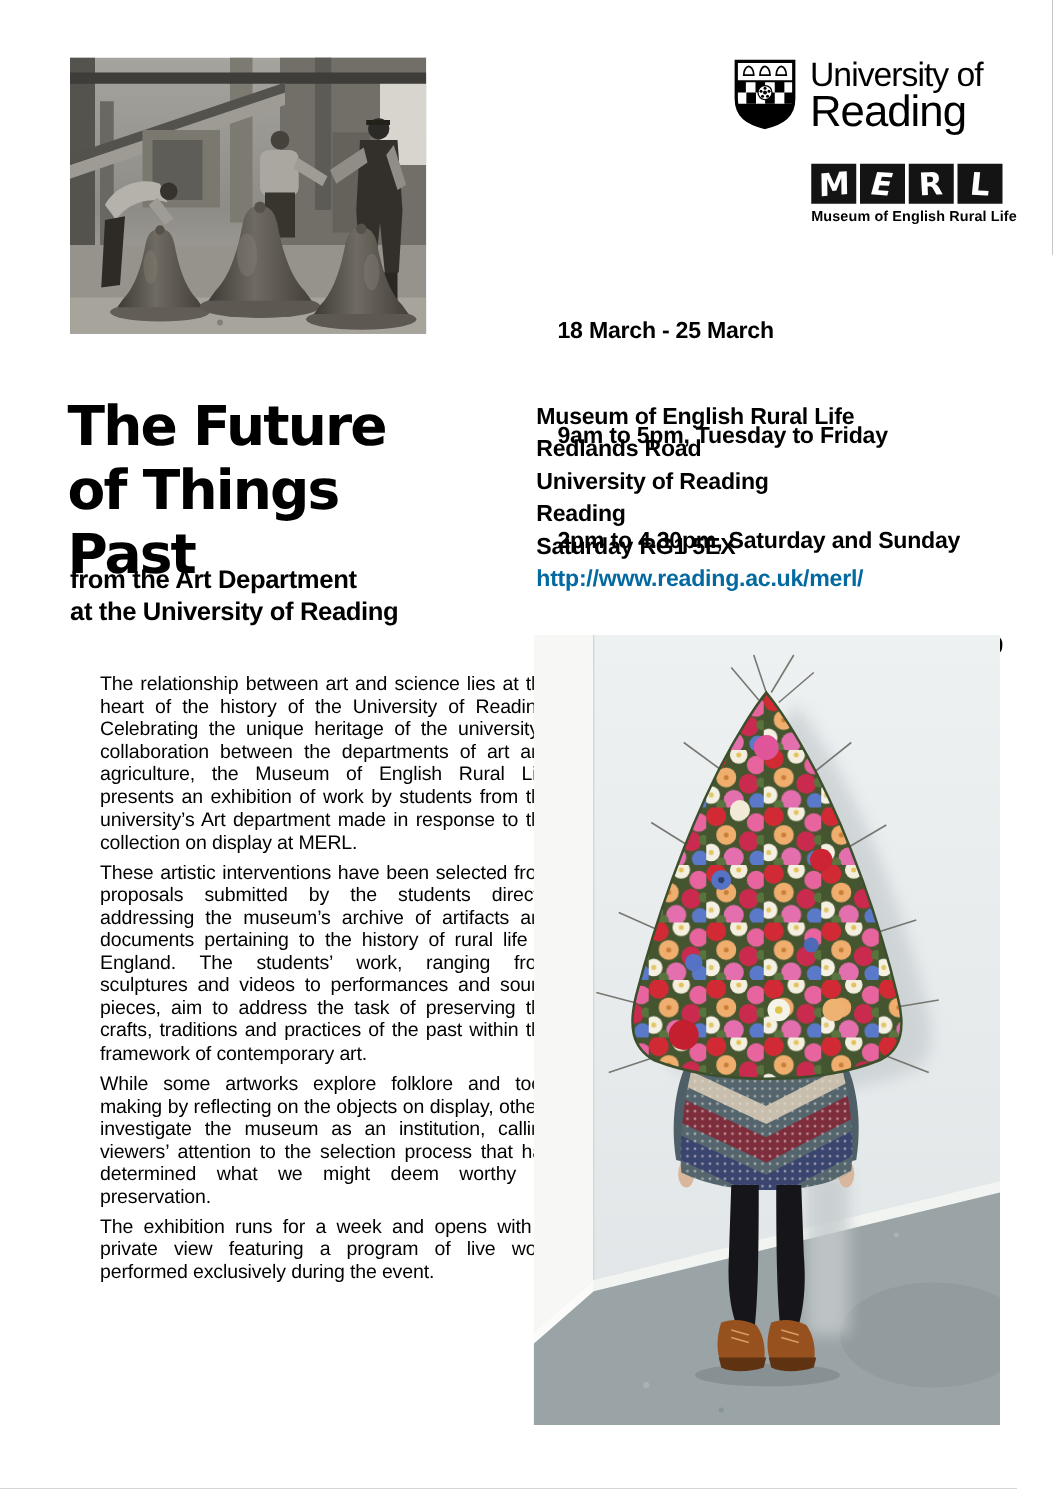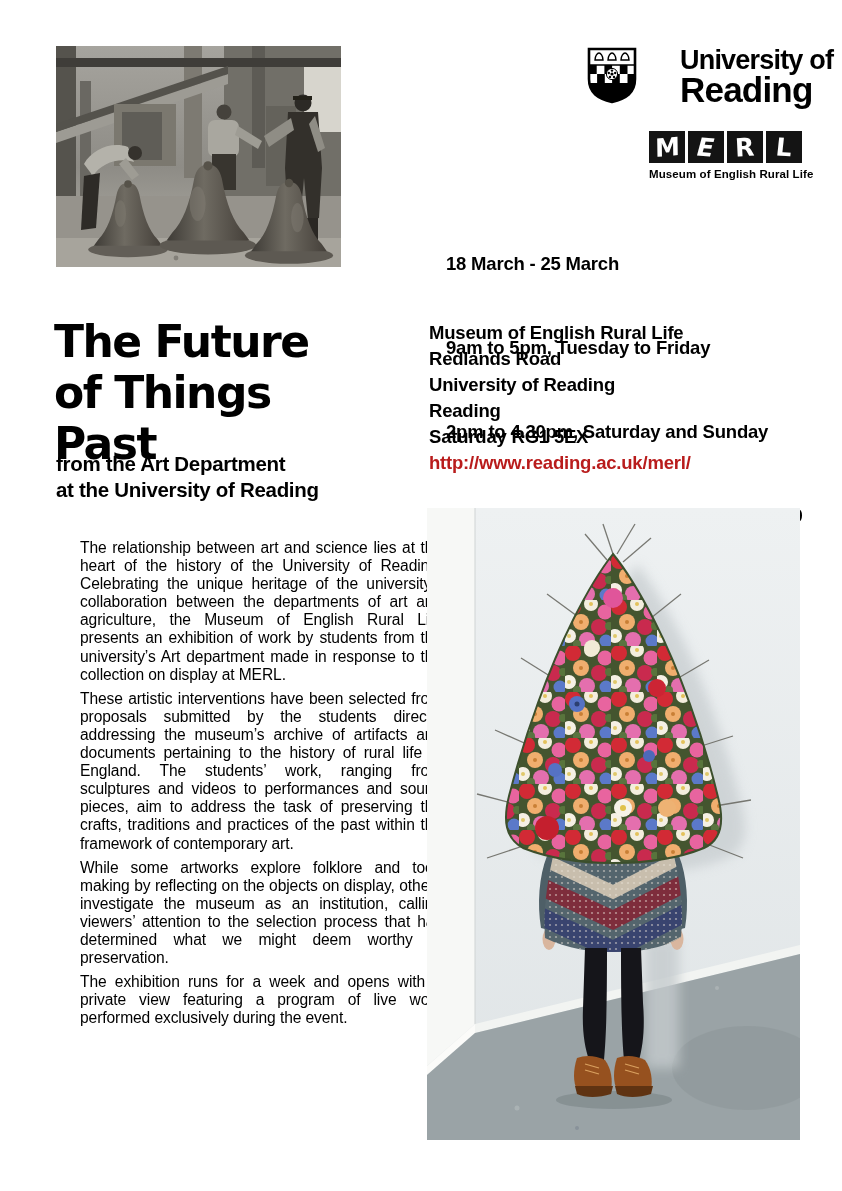--- a/index.html
+++ b/index.html
@@ -21,21 +21,21 @@
   }
   .body-copy {
     position:absolute; left:56px; top:539px; width:362px;
     font-weight:normal; font-size:15.6px; line-height:18.1px;
     text-align:justify; letter-spacing:-0.1px;margin-left:24px;
   }
   .body-copy p { margin:0 0 6px 0; }
   
   .uor-logo { position:absolute; left:586px; top:46px; display:flex; gap:10px; align-items:flex-start; }
   .uor-shield { width:52px; height:58px; }
-  .uor-text { font-weight:bold; letter-spacing:-0.8px; padding-top:1px;margin-left:32px; }
+  .uor-text { font-weight:normal; letter-spacing:-0.8px; padding-top:1px; }
   .uor-line1 { font-size:27px; line-height:27px; }
   .uor-line2 { font-size:35px; line-height:32px; }
   .merl-logo { position:absolute; left:649px; top:131px; }
   .merl-tiles { display:flex; gap:3px; }
   .merl-tile {
     width:36px; height:32px; background:#141414; color:#fff;
     display:flex; align-items:center; justify-content:center;
     font-family:"DejaVu Sans", sans-serif; font-weight:bold; font-size:25px;
   }
   .merl-tile span { display:block; }
@@ -46,21 +46,21 @@
   .merl-tagline { margin-top:5px; font-size:11.5px; font-weight:bold; letter-spacing:0.1px; }
   .event-block {
     position:absolute; left:446px; top:194px;
     font-weight:bold; font-size:18.5px; line-height:28px; letter-spacing:-0.2px;
     white-space:pre-wrap;
   }
   .venue-block {
     position:absolute; left:429px; top:320px;
     font-weight:bold; font-size:18.5px; line-height:26px; letter-spacing:-0.2px;
   }
-  .venue-url { color:#b91c1c; text-decoration:none; }
+  .venue-url { color:#0369a1; text-decoration:none; }
   .flower-photo { position:absolute; left:427px; top:508px; width:373px; height:632px; }
 </style>
 </head>
 <body>
 
 <div class="page">
 
   <svg class="bell-photo" viewBox="0 0 285 221" preserveAspectRatio="none" aria-hidden="true">
     <defs>
       <linearGradient id="bfbg" x1="0" y1="0" x2="0" y2="1">

